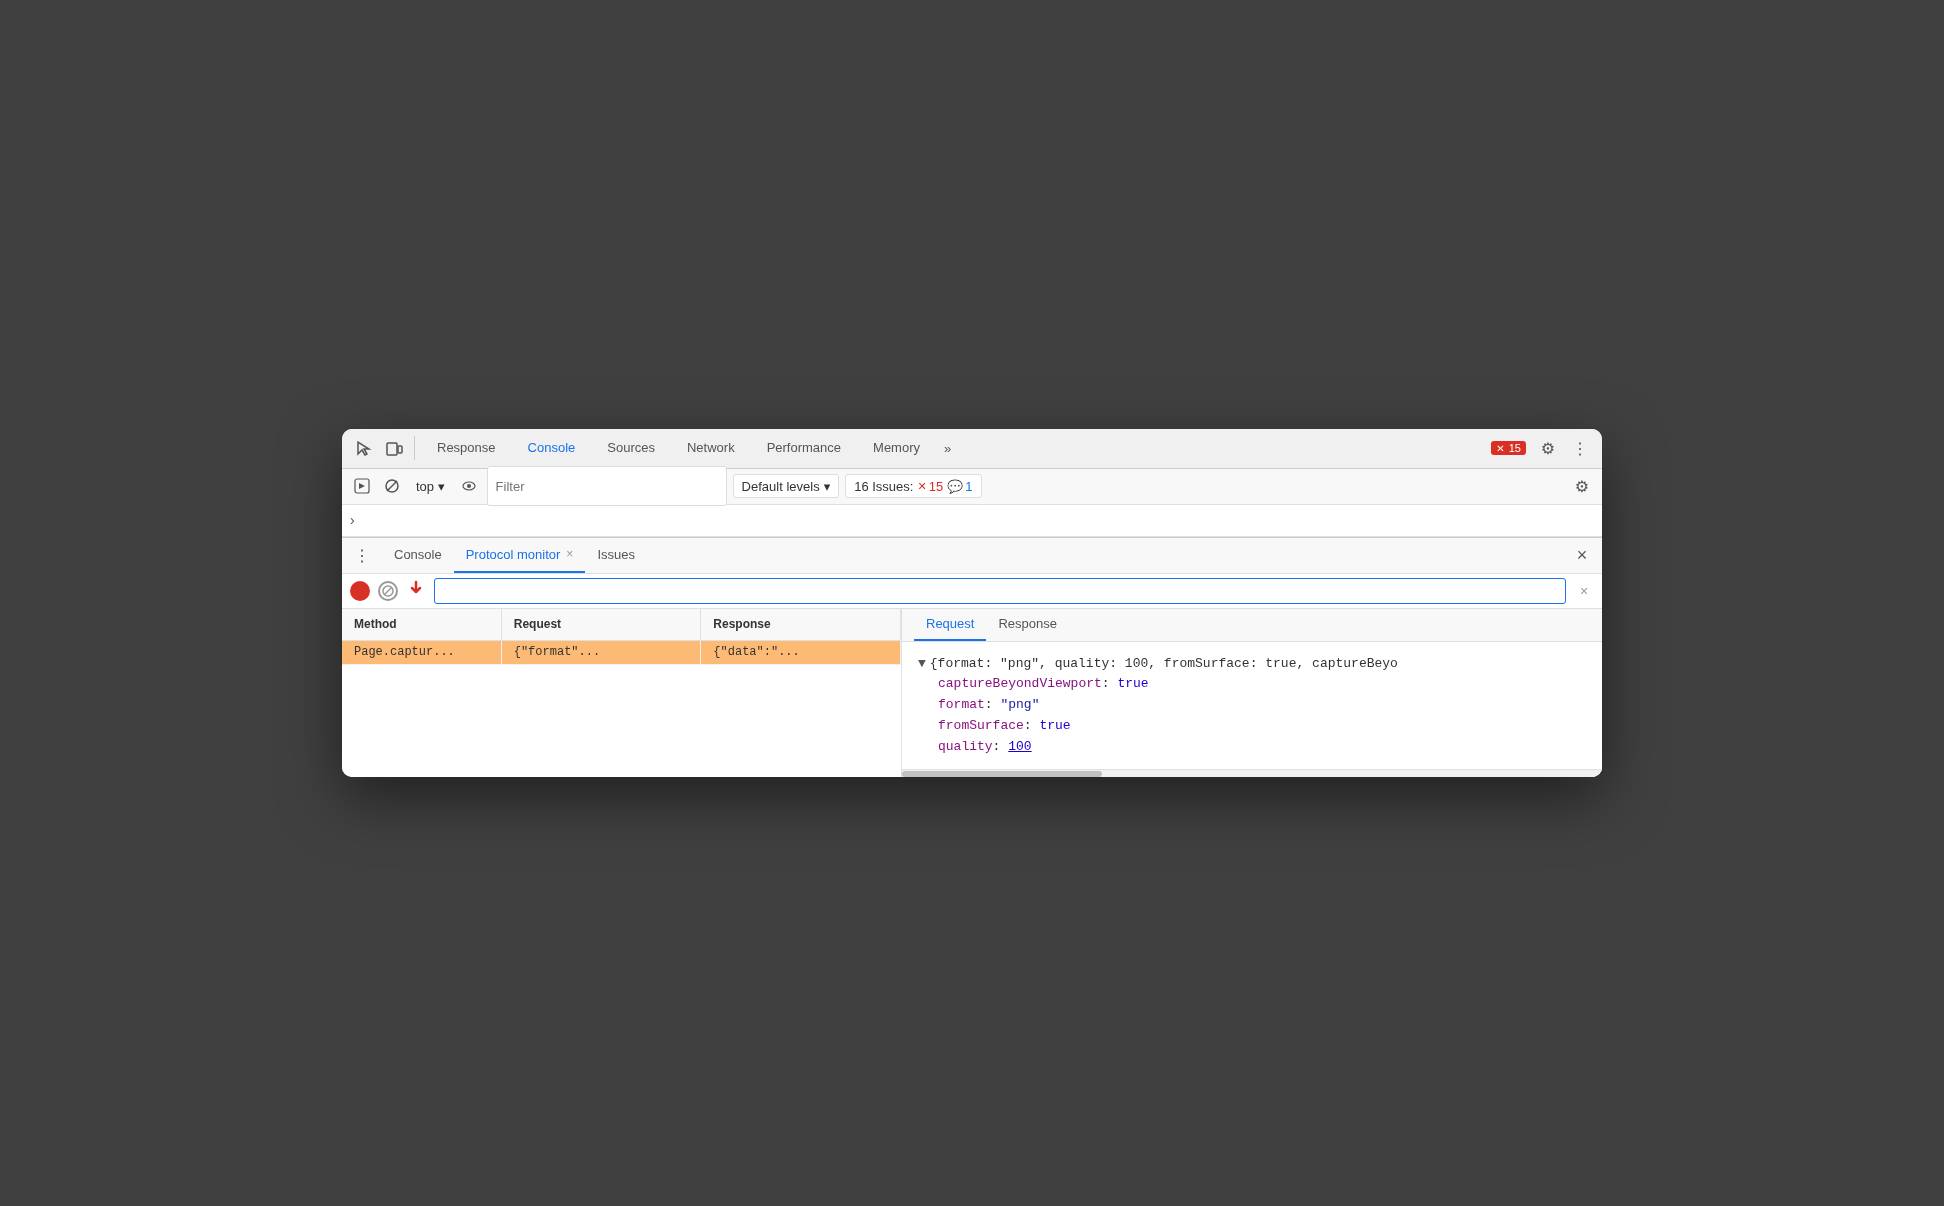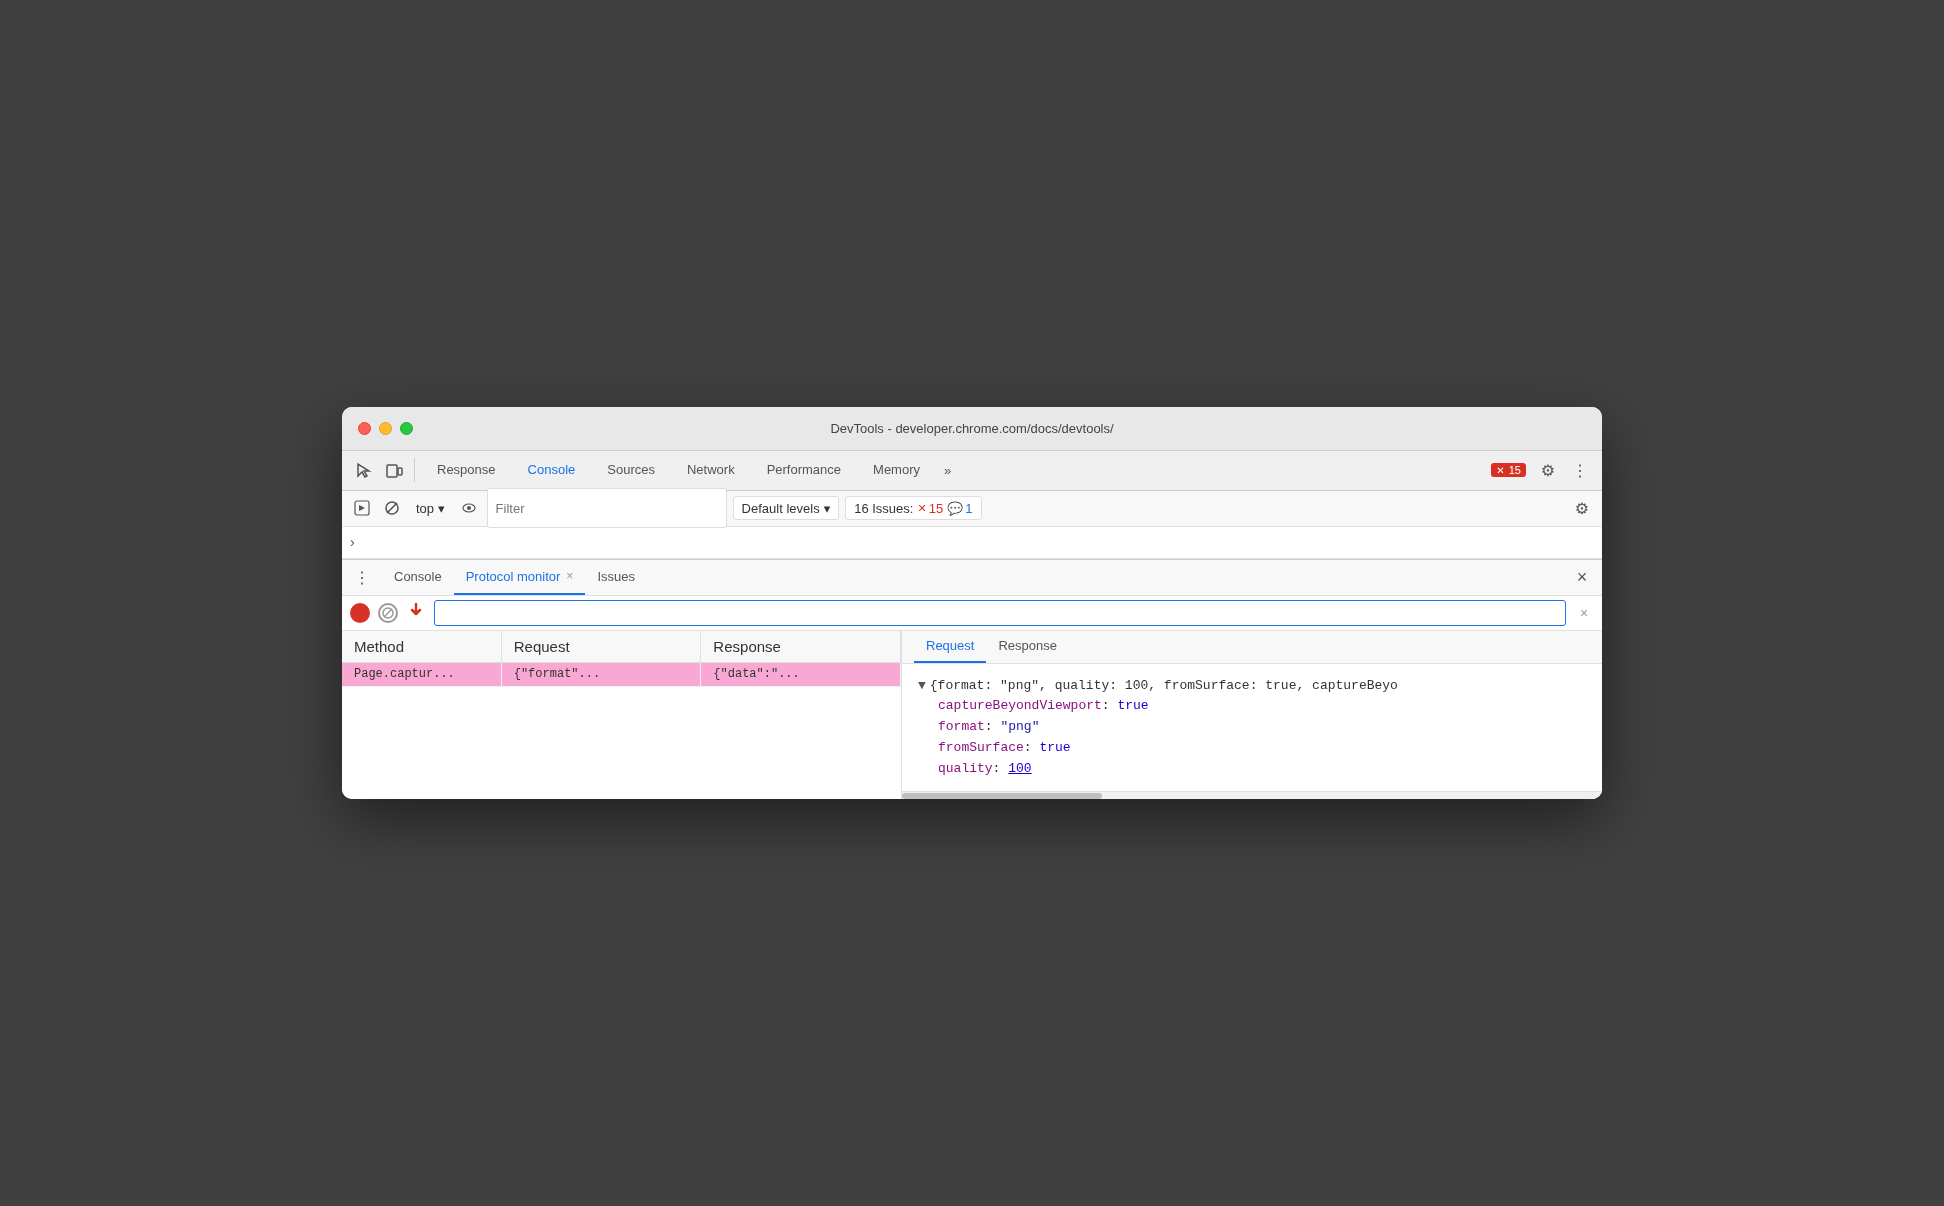--- a/index.html
+++ b/index.html
@@ -367,22 +367,22 @@
     }
     .table-header {
       display: flex;
       background: #f8f8f8;
       border-bottom: 1px solid #e0e0e0;
       height: 32px;
       align-items: center;
     }
     .table-header-cell {
       padding: 0 12px;
-      font-size: 15px;
-      font-weight: 400;
+      font-size: 12px;
+      font-weight: 700;
       color: #333;
       border-right: 1px solid #e0e0e0;
       height: 100%;
       display: flex;
       align-items: center;
     }
     .col-method { width: 160px; }
     .col-request { width: 200px; }
     .col-response { width: 200px; }
     .table-body {
@@ -390,21 +390,21 @@
       overflow: auto;
     }
     .table-row {
       display: flex;
       align-items: center;
       height: 24px;
       border-bottom: 1px solid #f0f0f0;
       cursor: pointer;
       font-size: 12px;
     }
-    .table-row.selected { background: #f9a8d4; }
+    .table-row.selected { background: #fdba74; }
     .table-cell {
       padding: 0 12px;
       color: #333;
       overflow: hidden;
       text-overflow: ellipsis;
       white-space: nowrap;
       border-right: 1px solid #f0f0f0;
       height: 100%;
       display: flex;
       align-items: center;
@@ -495,28 +495,20 @@
       width: 200px;
       background: #c0c0c0;
       border-radius: 3px;
     }
   </style>
 </head>
 <body>
 
 <div class="window">
 
-  <div class="title-bar">
-    <div class="traffic-lights">
-      <div class="traffic-light close"></div>
-      <div class="traffic-light minimize"></div>
-      <div class="traffic-light maximize"></div>
-    </div>
-    <span class="title-bar-text">DevTools - developer.chrome.com/docs/devtools/</span>
-  </div>
 
   <div class="devtools-toolbar">
     <button class="toolbar-icon-btn" style="font-size:18px;">
       <svg width="18" height="18" viewBox="0 0 18 18" fill="none">
         <path d="M3 3 L3 15 L7 11 L10 16 L12 15 L9 10 L14 10 Z" stroke="#555" stroke-width="1.5" fill="none"></path>
       </svg>
     </button>
     <button class="toolbar-icon-btn" style="font-size:16px;">
       <svg width="18" height="18" viewBox="0 0 18 18" fill="none">
         <rect x="2" y="4" width="10" height="12" rx="1" stroke="#555" stroke-width="1.5" fill="none"></rect>

